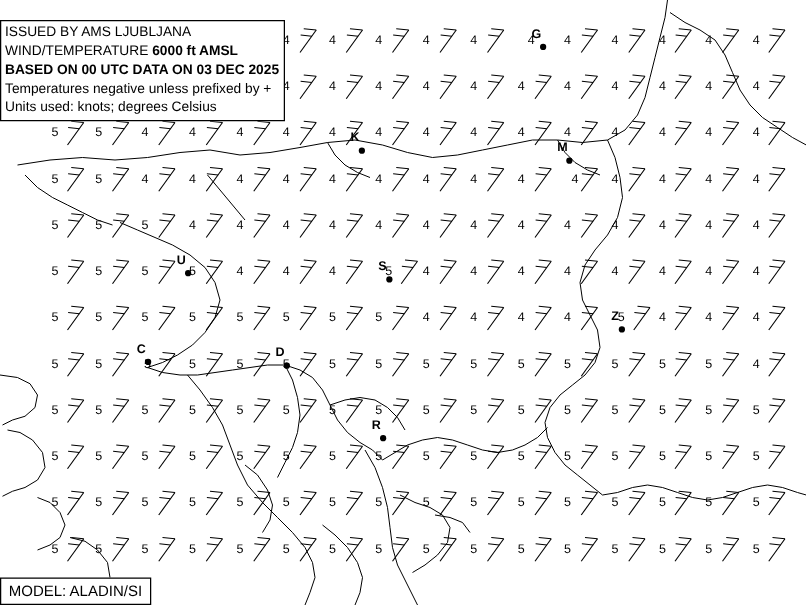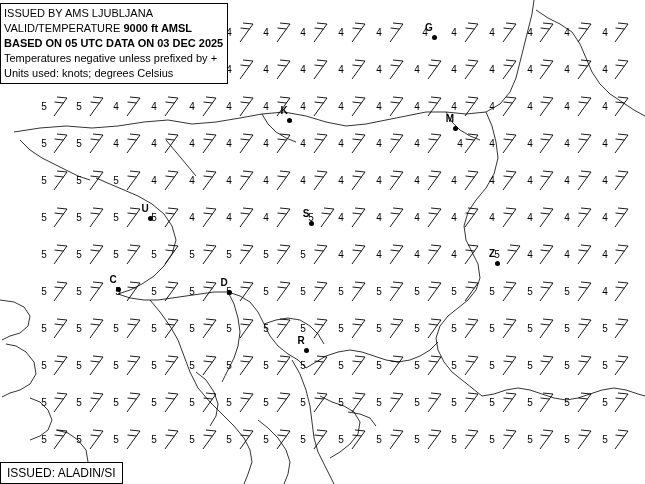--- a/index.html
+++ b/index.html
@@ -1,20 +1,20 @@
 <!DOCTYPE html>
 <html><head>
 <meta charset="utf-8">
 <style>
   html,body{margin:0;padding:0;background:#fff;}
   body{font-family:"Liberation Sans",sans-serif;}
   #stage{position:relative;width:645px;height:484px;background:#fff;overflow:hidden;}
   #mapsvg{position:absolute;left:0;top:0;width:645px;height:484px;}
   .legend{
-    position:absolute;left:0;top:3px;background:#fff;border:1px solid #000;
+    position:absolute;left:0;top:16px;background:#fff;border:1px solid #000;
     padding:2px 4px 2px 3px;box-sizing:border-box;
     font-size:11px;line-height:15px;color:#000;
   }
   .legend div{white-space:nowrap;}
   .legend .b{font-weight:bold;}
   .model{
     position:absolute;left:0;bottom:0;background:#fff;border:1px solid #000;
     padding:2px 6px;box-sizing:border-box;font-size:12px;line-height:16px;color:#000;
   }
   .temp{
@@ -1234,20 +1234,20 @@
       <div style="position: absolute; left: 115.5px; top: 286.5px; width: 5px; height: 5px; border-radius: 50%; background: rgb(0, 0, 0);"></div>
       <div class="stn" style="left: 113px; top: 280px;">C</div>
       <div style="position: absolute; left: 226.5px; top: 289.5px; width: 5px; height: 5px; border-radius: 50%; background: rgb(0, 0, 0);"></div>
       <div class="stn" style="left: 224px; top: 283px;">D</div>
       <div style="position: absolute; left: 303.5px; top: 347.5px; width: 5px; height: 5px; border-radius: 50%; background: rgb(0, 0, 0);"></div>
       <div class="stn" style="left: 301px; top: 341px;">R</div>
     </div>
 
   <div class="legend">
     <div>ISSUED BY AMS LJUBLJANA</div>
-    <div><span>VALID/TEMPERATURE </span><span class="b">9000 ft AMSL</span></div>
-    <div class="b">BASED ON 05 UTC DATA ON 03 DEC 2025</div>
+    <div><span>WIND/TEMPERATURE </span><span class="b">6000 ft AMSL</span></div>
+    <div class="b">BASED ON 00 UTC DATA ON 03 DEC 2025</div>
     <div>Temperatures negative unless prefixed by +</div>
     <div>Units used: knots; degrees Celsius</div>
   </div>
 
-  <div class="model">ISSUED: ALADIN/SI</div>
+  <div class="model">MODEL: ALADIN/SI</div>
 </div>
 
 </body></html>

